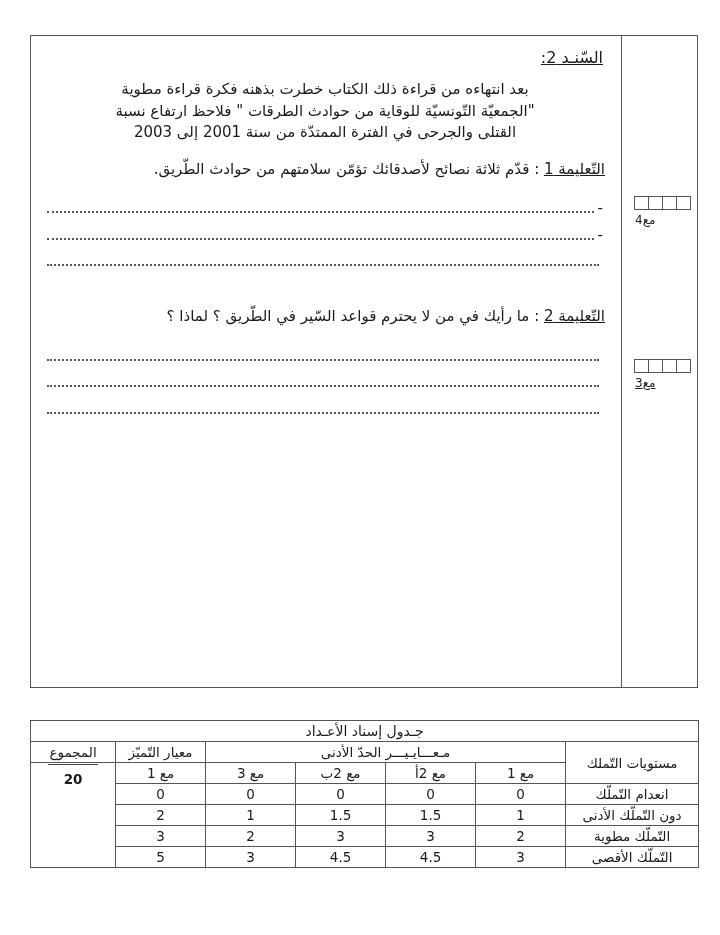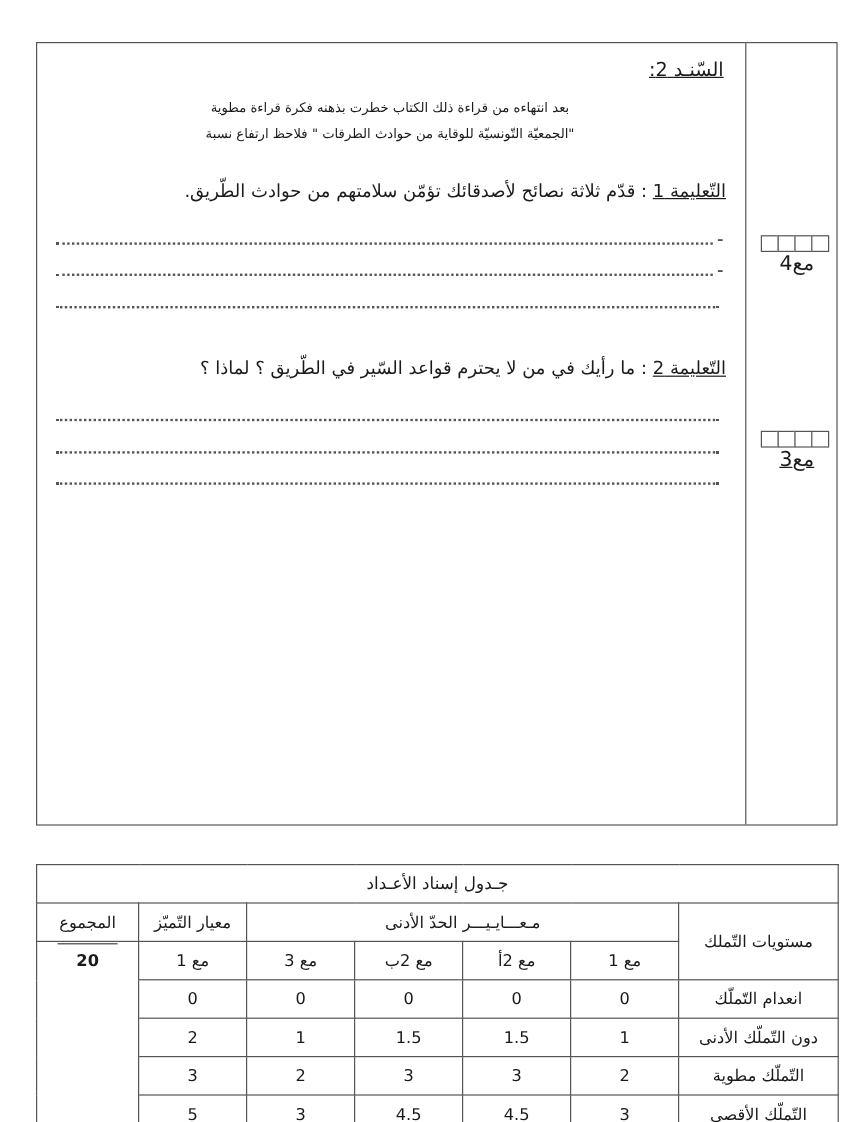--- a/index.html
+++ b/index.html
@@ -8,38 +8,38 @@
 
   
   .main-box{position:absolute;top:35px;left:30px;width:668px;height:653px;
             border:1px solid #555;display:flex;direction:rtl;box-sizing:border-box;}
   .marks-col{width:75px;flex-shrink:0;border-left:1px solid #555;position:relative;}
   .mark{position:absolute;right:4px;width:58px;}
   .mark-1{top:160px;}
   .mark-2{top:323px;text-decoration:underline;}
   .boxes{display:flex;direction:ltr;}
   .box-cell{width:13px;height:12px;border:1px solid #555;margin-left:-1px;background:#fff;}
-  .mark-label{font-size:17px;margin-top:3px;text-align:center;line-height:14px;}
+  .mark-label{font-size:12px;margin-top:3px;text-align:left;line-height:14px;}
 
   .content-col{flex:1;padding:10px 16px 0 14px;box-sizing:border-box;}
   .support-heading{font-size:16px;margin:2px 2px 12px 0;}
   .support-heading span{text-decoration:underline;}
-  .support-text{text-align:center;font-size:11px;line-height:21.5px;margin:0 0 6px;}
-  .instruction{font-size:15px;margin:26px 0 10px;line-height:22px;}
+  .support-text{text-align:center;font-size:15px;line-height:21.5px;margin:0 0 6px;}
+  .instruction{font-size:15px;margin:14px 0 10px;line-height:22px;}
   .instruction-2{margin-top:36px;}
   .label-u{text-decoration:underline;}
   .answers{margin:2px 2px 0 2px;}
   .answer-line{display:flex;align-items:flex-end;height:26.5px;}
   .prefix{font-size:15px;line-height:15px;padding-left:4px;}
   .dots{flex:1;border-bottom:2px dotted #555;margin-bottom:3px;height:1px;}
 
   
   .grade-table{position:absolute;top:720px;left:30px;width:668px;border-collapse:collapse;
                direction:rtl;font-size:13.5px;table-layout:fixed;}
-  .grade-table td{border:1px solid #555;text-align:center;padding:1px 3px;height:32px;
+  .grade-table td{border:1px solid #555;text-align:center;padding:1px 3px;height:21px;
                   box-sizing:border-box;overflow:hidden;}
   .title-cell{height:23px;font-size:14px;}
   .levels-cell{text-align:right;padding-left:4px;}
   .level-cell{text-align:right;padding-right:8px;}
   .total-cell{vertical-align:top;padding-top:12px;font-weight:bold;}
   .score-line{width:50px;border-top:1px solid #444;margin:0 auto 6px;height:0;}
 </style>
 </head>
 <body>
 
@@ -68,20 +68,21 @@
       </div>
     </div>
 
     <div class="content-col">
       <div class="support-heading">
         <span>السّنـد 2:</span>
       </div>
       <div class="support-text">
         <div>بعد انتهاءه من قراءة ذلك الكتاب خطرت بذهنه فكرة قراءة مطوية</div>
         <div>"الجمعيّة التّونسيّة للوقاية من حوادث الطرقات " فلاحظ ارتفاع نسبة</div>
+        <div>القتلى والجرحى في الفترة الممتدّة من سنة 2001  إلى 2003</div>
       </div>
 
       <p class="instruction"><span class="label-u">التّعليمة 1</span><span> : قدّم ثلاثة نصائح لأصدقائك تؤمّن سلامتهم من حوادث الطّريق.</span></p>
       <div class="answers" id="answers1">
           <div class="answer-line">
             <span class="prefix">-</span>
             <span class="dots"></span>
           </div>
           <div class="answer-line">
             <span class="prefix">-</span>

